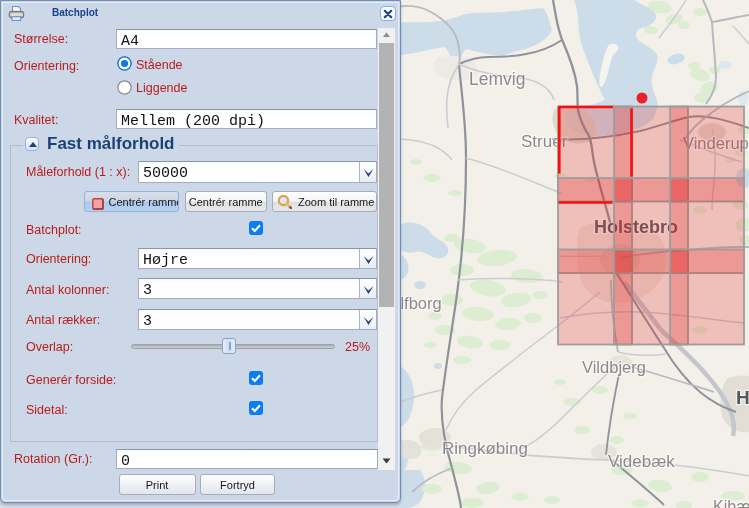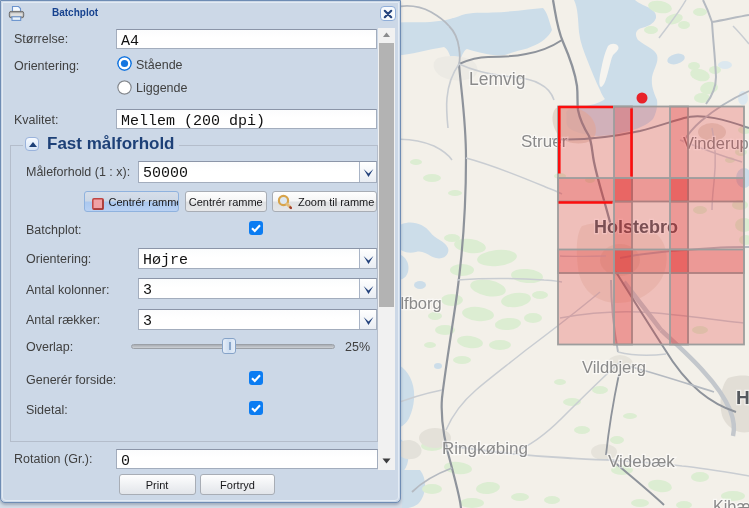--- a/index.html
+++ b/index.html
@@ -8,21 +8,21 @@
 #map { position:absolute; left:0; top:0; width:749px; height:508px; }
 
 #panel { position:absolute; left:0; top:0; width:401px; height:503px;
   background:#ccd8e7; border:1px solid #6e8cb4; border-radius:0 0 5px 5px;
   box-shadow:0 2px 3px rgba(60,80,110,.35); }
 #panel-inner { position:absolute; left:1px; top:1px; right:1px; bottom:1px; border:1px solid #e3ebf4; border-radius:0 0 4px 4px; }
 #titlebar { position:absolute; left:0; top:0; width:100%; height:26px; }
 #title-text { position:absolute; left:26px; top:6px; font-size:10px; font-weight:bold; color:#17428f;padding-left:25px; }
 #closebtn { position:absolute; left:379px; top:4.5px; width:15.5px; height:15.5px;
   background:#f7fafd; border:1px solid #8fadd8; border-radius:4px; }
-.lbl { position:absolute; font-size:12.5px; color:#404040; }
+.lbl { position:absolute; font-size:12.5px; color:#b91c1c; }
 .field { position:absolute; background:#fff; border:1px solid #a3adbd; border-top-color:#8b95a8; font-size:15px; color:#111;
   background:linear-gradient(#fbfcfd,#ffffff 45%);font-family:Liberation Mono, monospace; }
 .field .val { position:absolute; left:4px; top:3px; }
 .trigger { position:absolute; right:0px; top:0px; bottom:0px; width:17px; border-left:1px solid #a9b4c6;
   background:linear-gradient(#ffffff,#e9edf3); }
 .trigger svg { position:absolute; left:3px; top:7px; }
 .cb { position:absolute; width:14px; height:14px; background:#0b7cf2; border-radius:3px; }
 .btn { position:absolute; height:21px; white-space:nowrap; overflow:hidden; background:linear-gradient(#fefefe,#e2e5ea); border:1px solid #a8adb5; border-radius:3px;
   font-size:11px; color:#17171a; text-align:center; }
 #fieldset { position:absolute; left:9px; top:144px; width:368px; height:297px; border:1px solid #b4bdcb; }

